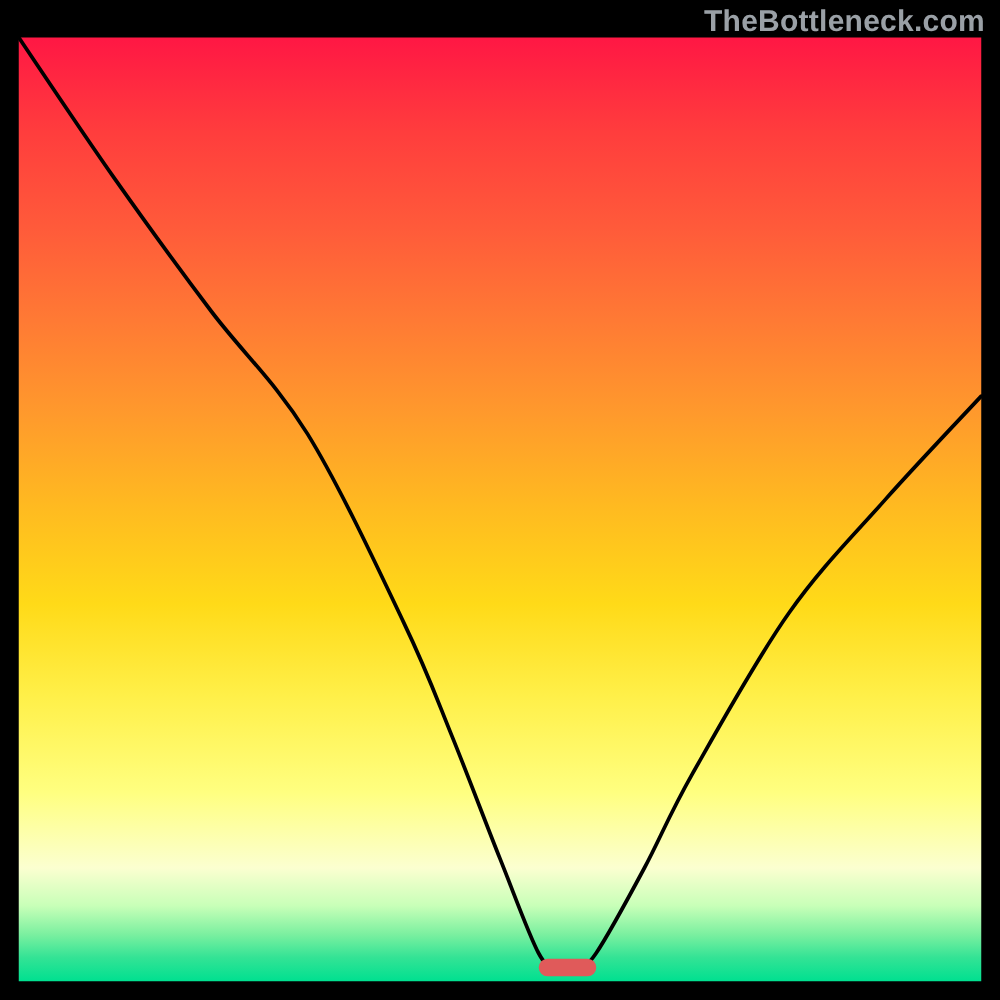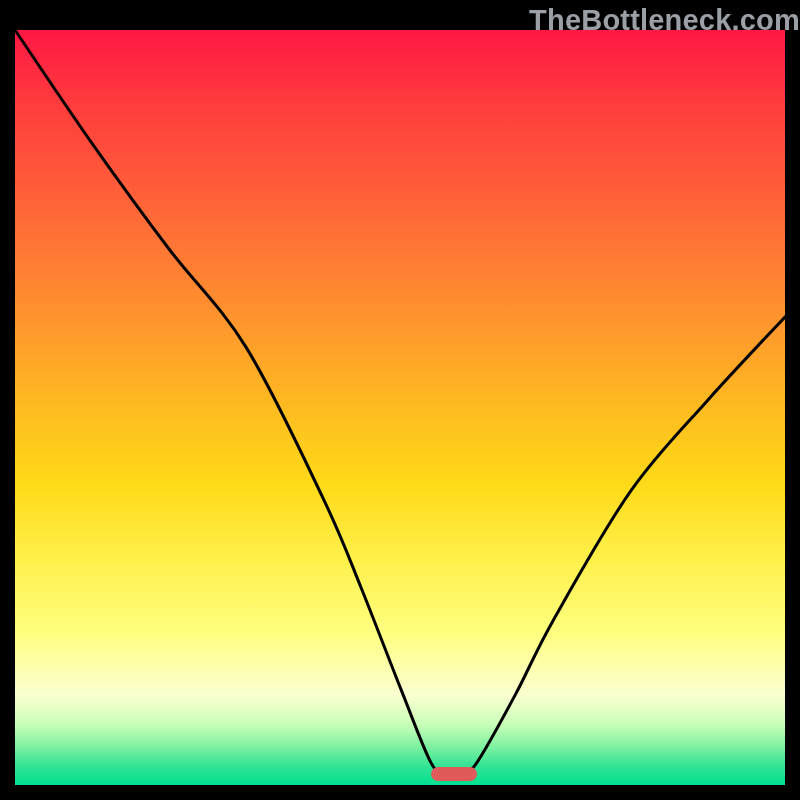--- a/index.html
+++ b/index.html
@@ -37,23 +37,23 @@
       #fbffd0 88%,
       #c8ffb8 92%,
       #7cf0a0 95%,
       #33e395 97.5%,
       #00e090 100%
     );
   }
   .watermark {
     position: absolute;
     top: 4px;
-    right: 0;
+    right: 12px;
     font-family: "Segoe UI", Arial, sans-serif;
-    font-size: 29px;
+    font-size: 24px;
     font-weight: 600;
     color: #9aa0a6;
     letter-spacing: 0.2px;
   }
   svg.curve {
     position: absolute;
     left: 0;
     top: 0;
     width: 770px;
     height: 755px;

